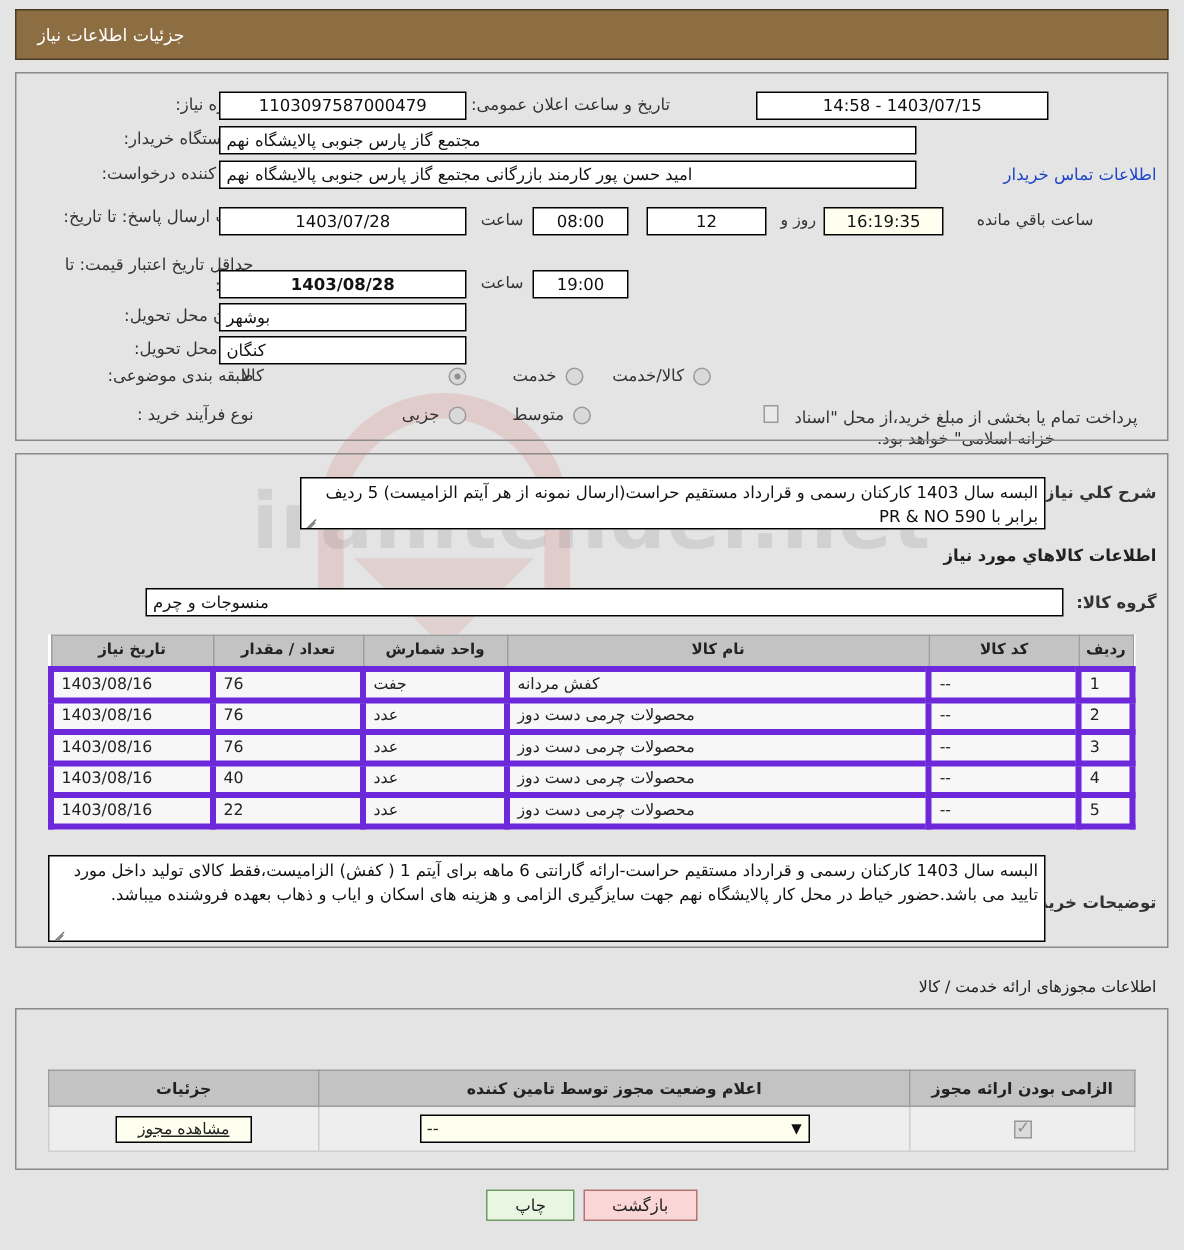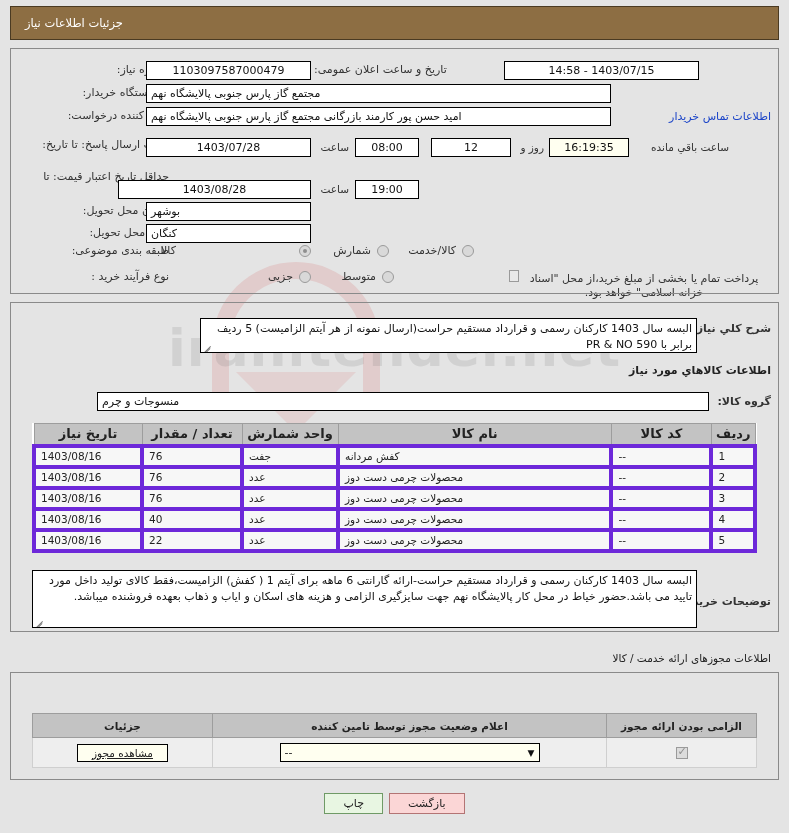--- a/index.html
+++ b/index.html
@@ -191,21 +191,21 @@
     position: absolute;
     border-collapse: collapse;
     font-size: 10.5px;
     background: #fff;
   }
   table.grid th {
     background: #c3c3c3;
     border: 1px solid #9d9d9d;
     color: #222;
     font-weight: bold;
-    font-size: 13px;
+    font-size: 10px;
     height: 22px;
     padding: 0 4px;
     text-align: center;
   }
   table.grid td {
     background: #f7f7f7;
     border: 4px solid #6d28d9;
     color: #222;
     height: 21px;
     padding: 0 5px;
@@ -330,21 +330,21 @@
   <span class="sub" style="position:absolute; top:141px; right:440px;">ساعت</span>
   <div class="fld center" style="position:absolute; top:138px; right:370px; width:64px;">08:00</div>
   <div class="fld center" style="position:absolute; top:138px; right:278px; width:80px;">12</div>
   <span class="sub" style="position:absolute; top:141px; right:245px;">روز و</span>
   <div class="fld cream center" style="position:absolute; top:138px; right:160px; width:80px;">16:19:35</div>
   <span class="sub" style="position:absolute; top:141px; right:60px;">ساعت باقي مانده</span>
 
   <div class="frow" style="top:170px; right:620px; width:150px; align-items:flex-start;">
     <span class="lbl" style="white-space:normal; width:150px;">حداقل تاریخ اعتبار قیمت: تا تاریخ:</span>
   </div>
-  <div class="fld center" style="position:absolute; top:180px; right:478px; width:193px;">1403/08/28</div>
+  <div class="fld center" style="position:absolute; top:180px; right:478px; width:165px;font-weight:bold;">1403/08/28</div>
   <span class="sub" style="position:absolute; top:183px; right:440px;">ساعت</span>
   <div class="fld center" style="position:absolute; top:180px; right:370px; width:64px;">19:00</div>
 
   <div class="frow" style="top:204px; right:620px; width:130px; justify-content:flex-start;">
     <span class="lbl">استان محل تحویل:</span>
   </div>
   <div class="fld right" style="position:absolute; top:202px; right:478px; width:165px;">بوشهر</div>
 
   <div class="frow" style="top:226px; right:620px; width:130px; justify-content:flex-start;">
     <span class="lbl">شهر محل تحویل:</span>
@@ -353,21 +353,21 @@
 
   <div class="frow" style="top:244px; right:620px; width:130px; justify-content:flex-start;">
     <span class="lbl">طبقه بندی موضوعی:</span>
   </div>
   <div class="frow" style="top:244px; right:478px; width:150px; gap:6px; justify-content:space-between;">
     <span class="radio on"></span>
     <span class="lbl">کالا</span>
   </div>
   <div class="frow" style="top:244px; right:400px; width:150px; gap:6px; justify-content:flex-start;">
     <span class="radio"></span>
-    <span class="lbl">شمارش</span>
+    <span class="lbl">خدمت</span>
   </div>
   <div class="frow" style="top:244px; right:315px; width:150px; gap:6px; justify-content:flex-start;">
     <span class="radio"></span>
     <span class="lbl">کالا/خدمت</span>
   </div>
 
   <div class="frow" style="top:270px; right:620px; width:130px; justify-content:flex-start;">
     <span class="lbl">نوع فرآیند خرید :</span>
   </div>
   <div class="frow" style="top:270px; right:478px; width:150px; gap:6px; justify-content:flex-start;">

